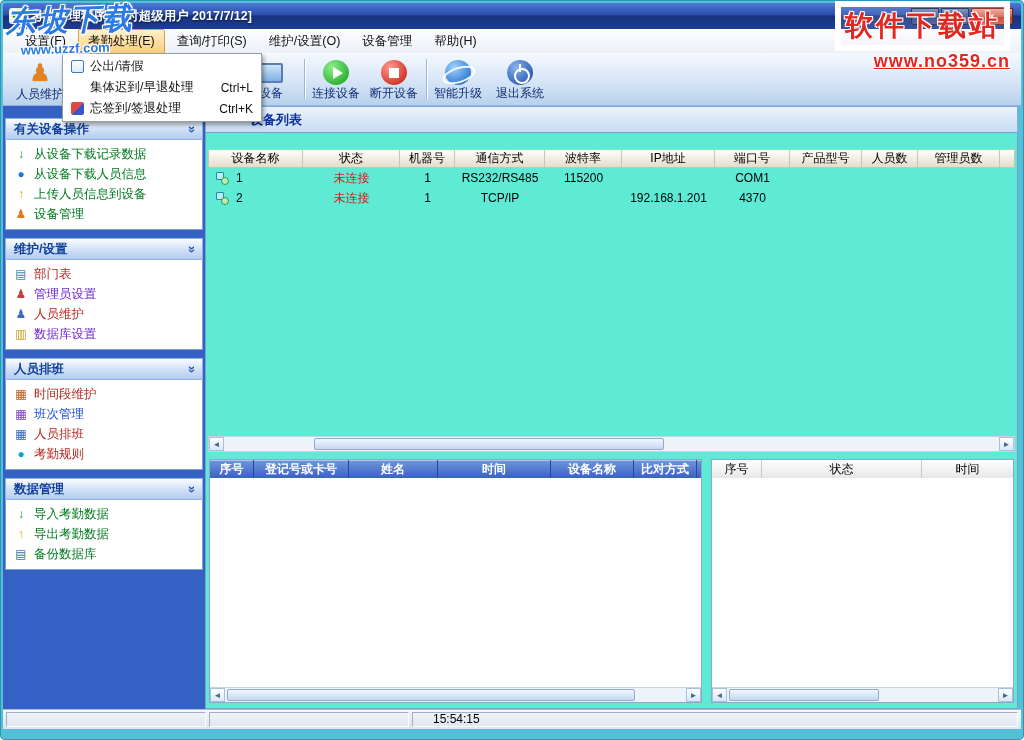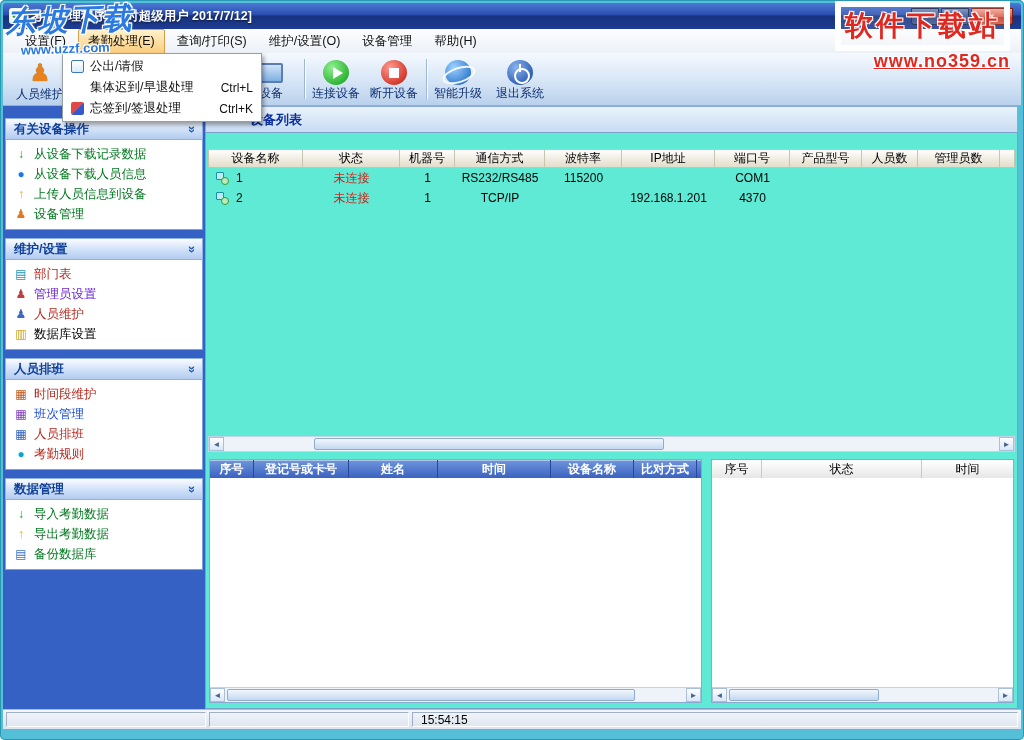--- a/index.html
+++ b/index.html
@@ -124,21 +124,21 @@
       background:linear-gradient(#ffffff,#e7e7e7);border-right:1px solid #c8c8c8;}
   .s0{width:50px;}.s1{width:160px;}.s2{flex:1;border-right:none;}
   .panel-scroll{left:0;right:0;bottom:0;border:none;border-top:1px solid #c3d4e8;height:15px;}
 
   
   .statusbar{position:absolute;left:3px;right:3px;bottom:11px;height:20px;
              background:linear-gradient(#f4f7fb,#dbe3ee);border-top:1px solid #aebbce;}
   .st-cell{position:absolute;top:2px;bottom:2px;border:1px solid;border-color:#9fb0c4 #ffffff #ffffff #9fb0c4;}
   .st-1{left:3px;width:200px;}
   .st-2{left:206px;width:200px;}
-  .st-3{left:409px;right:3px;font-size:12px;color:#000;display:flex;align-items:center;padding-left:8px;}
+  .st-3{left:409px;right:3px;font-size:12px;color:#000;display:flex;align-items:flex-end;padding-left:20px;}
 
   
   .wm{position:absolute;z-index:100;pointer-events:none;}
   .wm-left{left:6px;top:0;transform:rotate(-2deg);}
   .wm-left .l1{font-size:30px;font-weight:bold;font-style:italic;letter-spacing:2px;
         text-shadow:1px 1px 0 #fff,-1px -1px 0 #fff,1px -1px 0 #fff,-1px 1px 0 #fff,0 0 3px #fff;}
   .wm-left .l2{font-size:13px;font-weight:bold;margin-left:14px;
         text-shadow:1px 1px 0 #fff,-1px -1px 0 #fff,1px -1px 0 #fff,-1px 1px 0 #fff;}
   .wm-right{right:14px;top:1px;text-align:right;}
   .wm-right .l1{display:inline-block;font-size:28px;font-weight:bold;letter-spacing:3px;
@@ -240,21 +240,21 @@
       <div class="sb-item">
         <span class="si" style="color:#c04040;">♟</span>
         <span style="color: #6d28d9;">管理员设置</span>
       </div>
       <div class="sb-item">
         <span class="si" style="color:#4068c0;">♟</span>
         <span style="color: rgb(179, 40, 30);">人员维护</span>
       </div>
       <div class="sb-item">
         <span class="si" style="color:#c8a020;">▥</span>
-        <span style="color: #000000;">数据库设置</span>
+        <span style="color: #6d28d9;">数据库设置</span>
       </div>
     </div>
 
     <div class="sb-header">
       <span class="sb-title">人员排班</span>
       <span class="sb-chev">«</span>
     </div>
     <div class="sb-panel">
       <div class="sb-item">
         <span class="si" style="color:#c05818;">▦</span>

